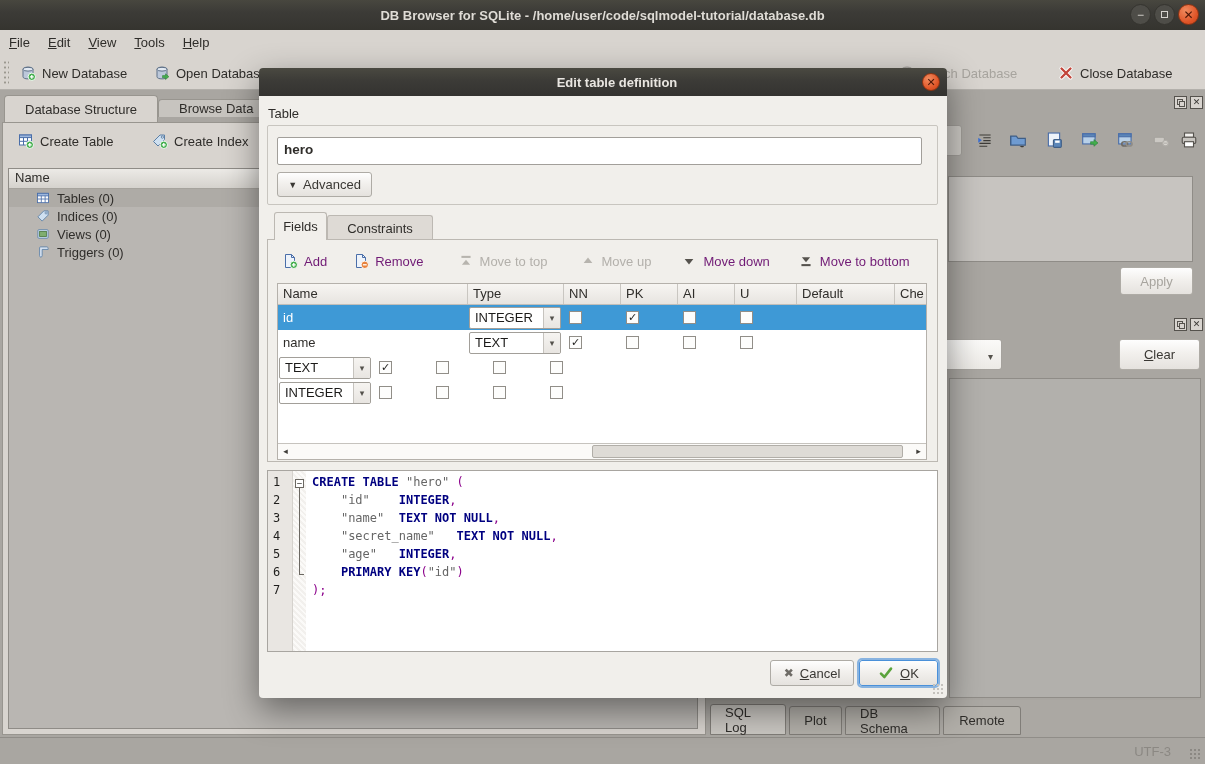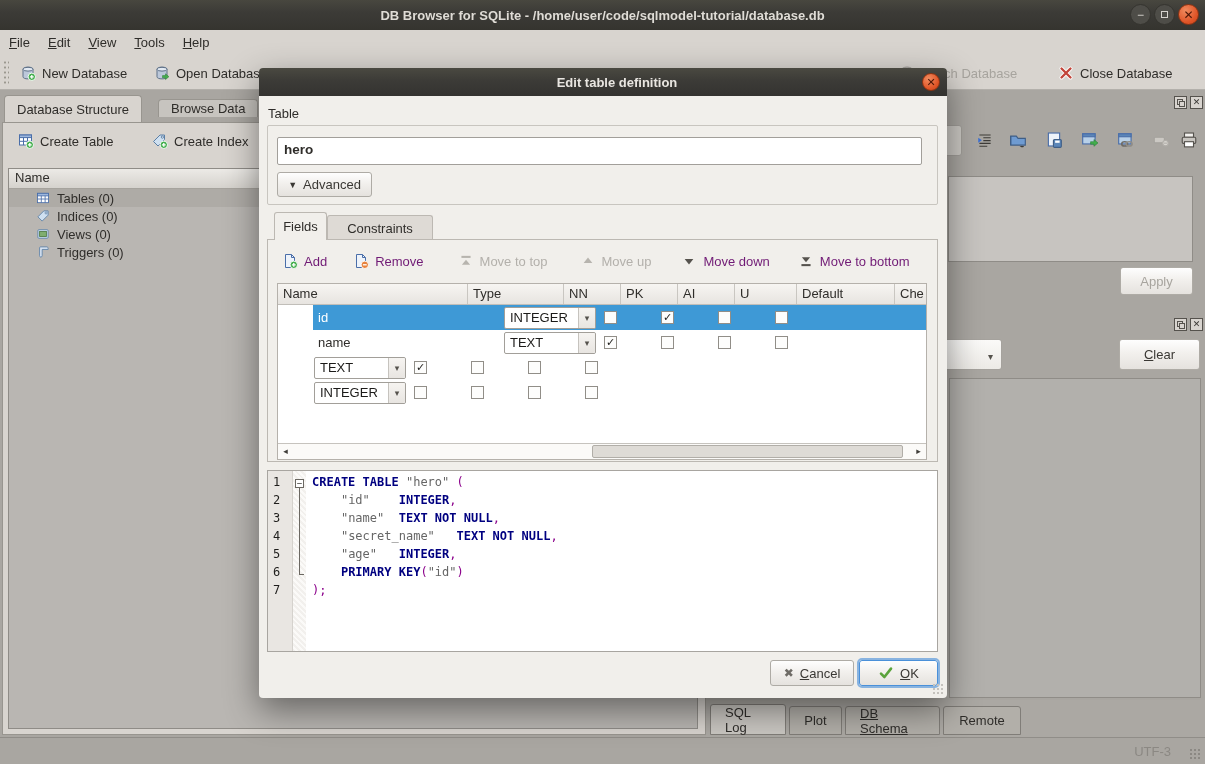--- a/index.html
+++ b/index.html
@@ -21,21 +21,21 @@
   .ul{text-decoration:underline;}
   .toolbar{position:absolute;left:0;top:54px;width:1205px;height:36px;background:#d8d4cf;border-bottom:1px solid #b3b0ab;}
   .tb-handle{position:absolute;left:3px;top:6px;width:6px;height:24px;
      background-image:radial-gradient(circle,#9b988f 1px,transparent 1.2px);background-size:4px 5px;}
   .tbtn{position:absolute;top:6px;height:26px;display:flex;align-items:center;gap:6px;padding:0 6px;white-space:nowrap;}
   .tbtn.disabled{color:#a7a49e;}
   .icon16{width:16px;height:16px;display:inline-block;flex:0 0 16px;}
   .icon16 svg{width:16px;height:16px;display:block;}
   
   .lp-tab{position:absolute;border:1px solid #98958f;border-bottom:none;border-radius:4px 4px 0 0;
-          display:flex;align-items:center;padding:0 12px;background:#c7c4bf;}
+          display:flex;align-items:center;padding:0 20px;background:#c7c4bf;}
   .lp-tab.active{background:#d8d4cf;}
   .lp-body{position:absolute;left:2px;top:122px;width:704px;height:613px;background:#d8d4cf;border:1px solid #98958f;}
   .tree{position:absolute;left:8px;top:168px;width:690px;height:561px;background:#b9b6b2;border:1px solid #8f8c87;}
   .tree-header{height:20px;background:linear-gradient(#eceae6,#d5d2cd);border-bottom:1px solid #a6a39d;padding:1px 6px;}
   .tree-row{height:18px;display:flex;align-items:center;gap:6px;padding-left:26px;}
   .tree-row.hl{background:#aeaba6;}
   .tree-row .icon16{transform:scale(.85);}
   
   .dockbtn{position:absolute;width:13px;height:13px;border:1px solid #55524d;background:#d8d4cf;color:#3a3834;
            font-size:9px;line-height:11px;text-align:center;}
@@ -78,21 +78,21 @@
         display:flex;align-items:center;justify-content:center;background:#dedad5;}
   .dtab.active{background:#f1efeb;z-index:2;}
   .pane{position:absolute;left:8px;top:171px;width:671px;height:223px;border:1px solid #bcb8b2;background:#f1efeb;}
   .flatbtn{display:flex;align-items:center;gap:6px;color:#701a75;white-space:nowrap;}
   .flatbtn.disabled{color:#b3b0ab;}
   .actions{position:absolute;left:14px;top:13px;display:flex;align-items:center;}
   
   .grid{position:absolute;left:9px;top:43px;width:650px;height:177px;border:1px solid #b5b1ab;background:#fff;overflow:hidden;}
   .ghead{display:flex;height:21px;background:linear-gradient(#f7f5f2,#e7e4e0);border-bottom:1px solid #c1beb9;}
   .ghead .hc{border-right:1px solid #c9c6c1;padding:2px 0 0 5px;overflow:hidden;white-space:nowrap;flex:0 0 auto;}
-  .grow{display:flex;height:25px;align-items:center;margin-left:35px;}
+  .grow{display:flex;height:25px;align-items:center;}
   .grow .c{flex:0 0 auto;height:100%;display:flex;align-items:center;padding-left:5px;overflow:hidden;}
   .grow.sel{background:var(--sel);color:#fff;}
   .combo{width:92px;height:22px;background:#fff;border:1px solid #a29f99;border-radius:2px;display:flex;align-items:center;}
   .combo .ctext{flex:1;padding-left:5px;color:#1c1b19;}
   .combo .carr{flex:0 0 17px;height:100%;background:linear-gradient(#f6f4f1,#e8e5e1);border-left:1px solid #c6c3be;
         display:flex;align-items:center;justify-content:center;font-size:9px;color:#55524d;border-radius:0 2px 2px 0;}
   .cb{width:13px;height:13px;background:#fdfdfc;border:1px solid #918e88;display:flex;align-items:center;justify-content:center;
       font-size:11px;font-weight:bold;color:#1c1b19;line-height:1;}
   .hscroll{position:absolute;left:0;bottom:0;width:100%;height:16px;background:#fbfaf8;border-top:1px solid #c6c3be;}
   .hscroll .sarr{position:absolute;top:0;width:15px;height:15px;color:#3f3d39;font-size:9px;text-align:center;line-height:15px;}
@@ -327,21 +327,21 @@
     </div>
   <div class="btn" style="position:absolute;left:1119px;top:339px;width:81px;height:31px;">
     <span class="ul-first"><span class="ul">C</span>lear</span>
   </div>
   <div class="grayview"></div>
 
   <div class="bstrip"></div>
   <div id="bottom-tabs">
       <div class="btab active" style="left: 710px; top: 704px; width: 76px; height: 31px;">SQL Log</div>
       <div class="btab" style="left: 789px; top: 706px; width: 53px; height: 29px;">Plot</div>
-      <div class="btab" style="left: 845px; top: 706px; width: 95px; height: 29px; text-decoration: underline;">DB Schema</div>
+      <div class="btab" style="left: 845px; top: 706px; width: 95px; height: 29px;">DB Schema</div>
       <div class="btab" style="left: 943px; top: 706px; width: 78px; height: 29px;">Remote</div>
     </div>
 
   <div class="statusbar">
     <span class="enc">UTF-3</span>
     <span class="grip"></span>
   </div>
 
   <div class="dialog">
     <div class="dlg-titlebar">

